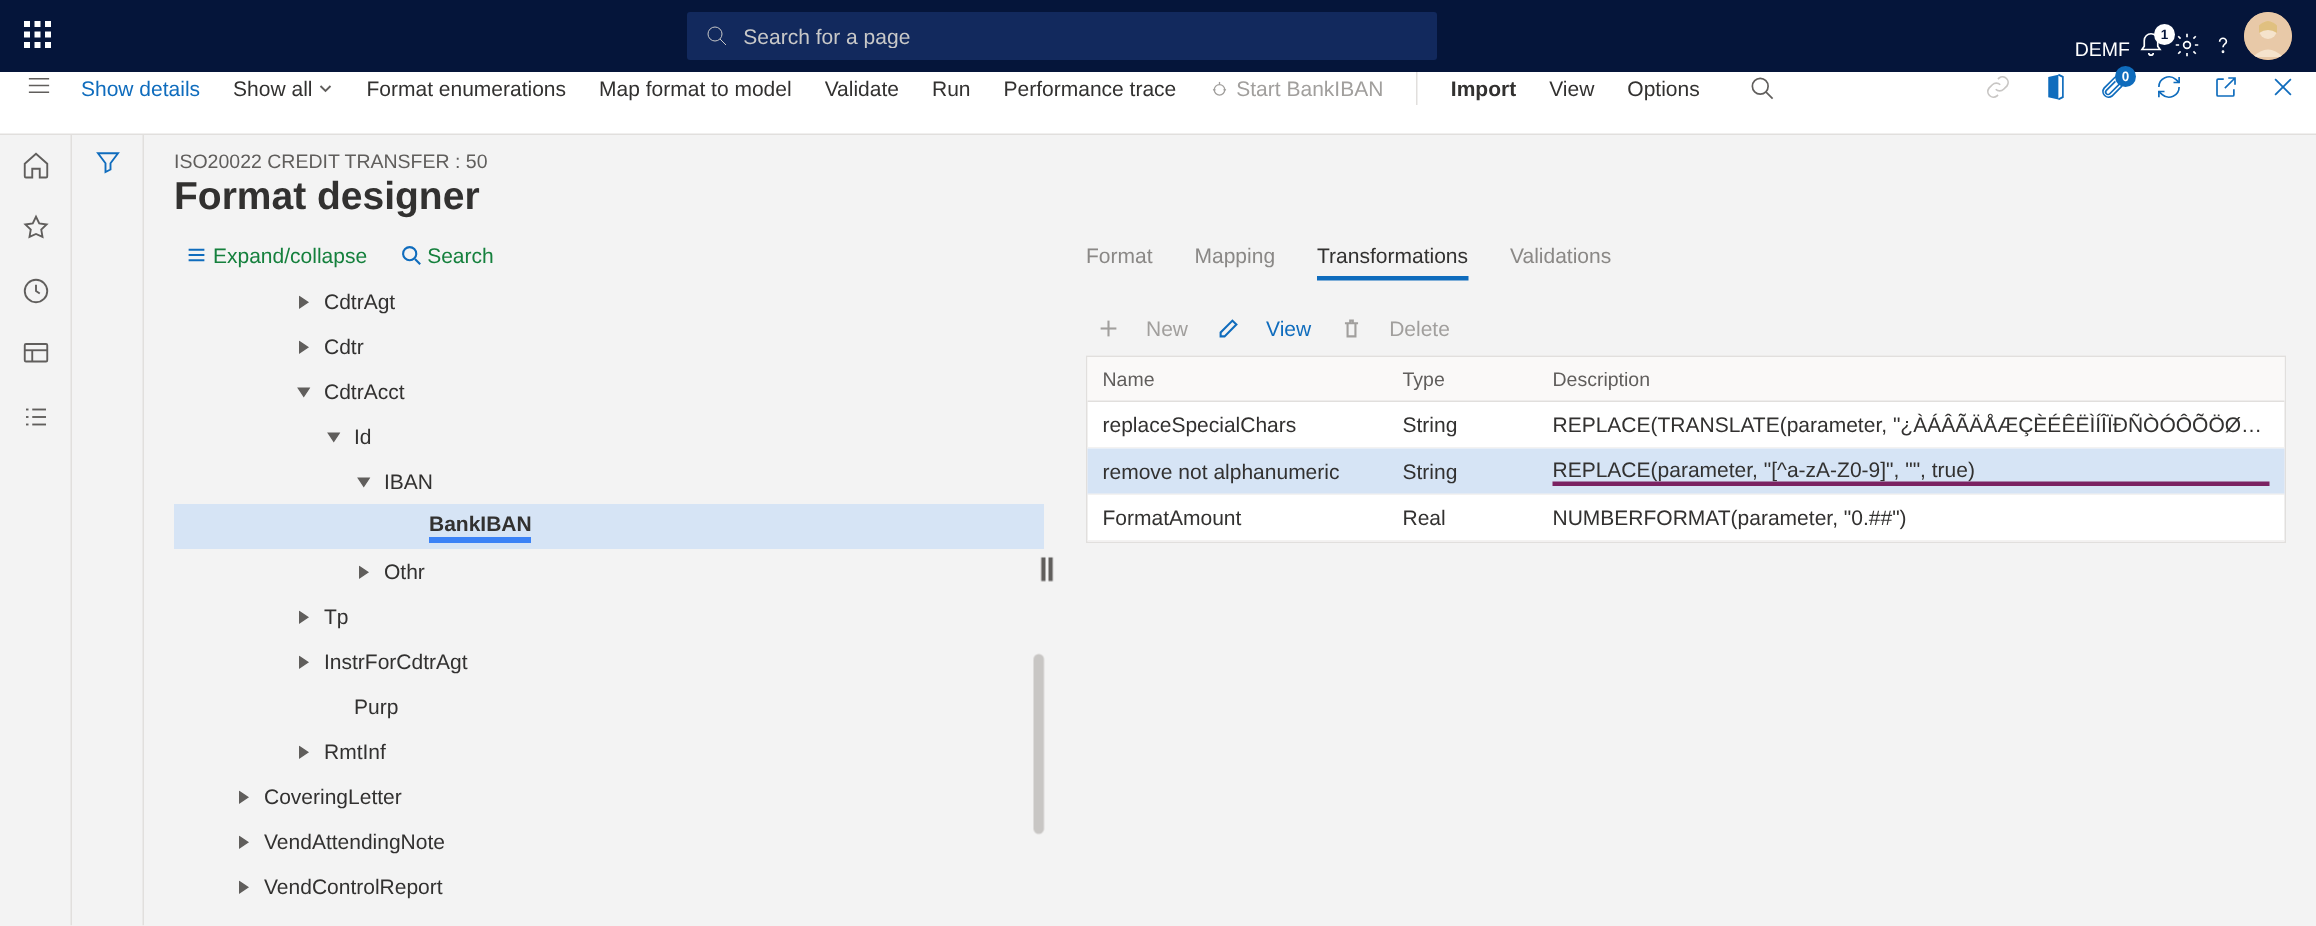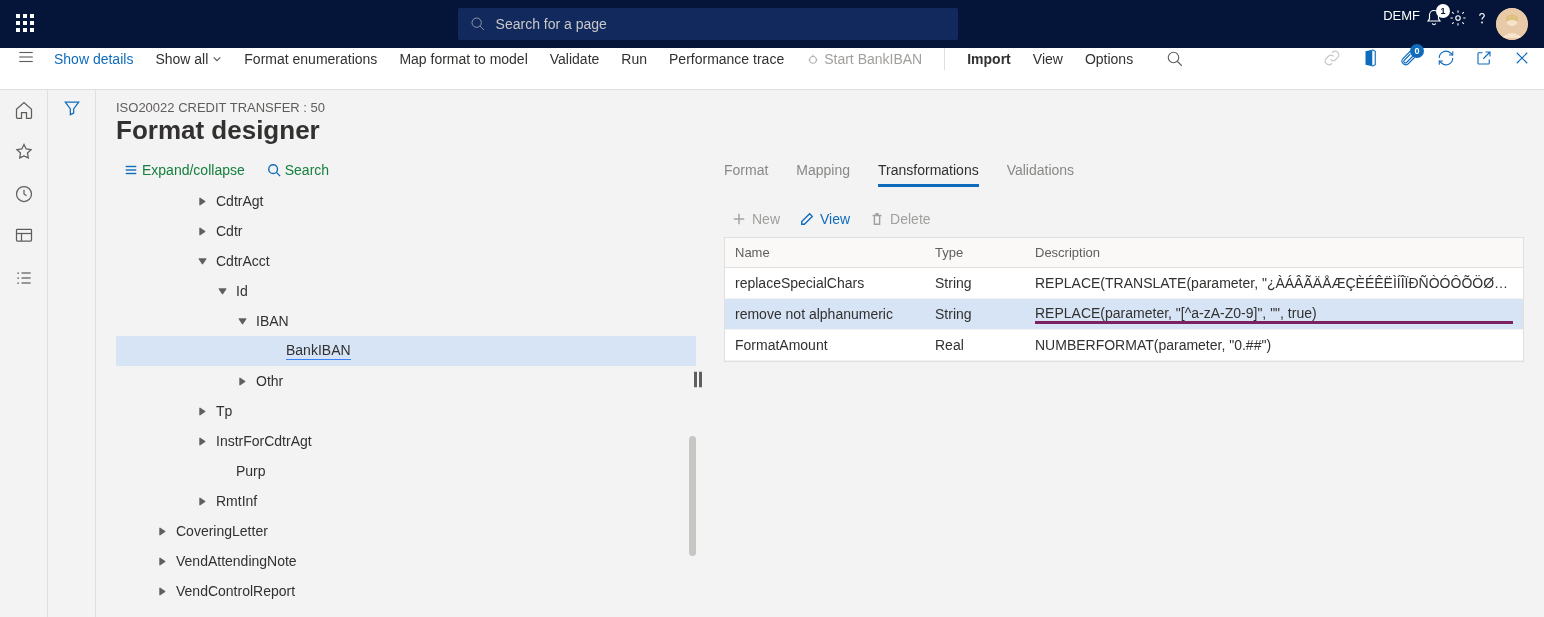--- a/index.html
+++ b/index.html
@@ -8,21 +8,21 @@
   
   .topbar { height: 48px; background: #05153a; color: #fff; display: flex; align-items: center; padding: 0 16px; }
   .waffle { width: 20px; height: 20px; display: grid; grid-template-columns: repeat(3,4px); grid-template-rows: repeat(3,4px); gap:3px; margin-right: 24px; cursor:pointer;}
   .waffle span { background: #fff; width:4px; height:4px;}
   .app-title { font-size: 16px; font-weight: 600; flex: 0 0 auto;}
   .search-container { flex:1; display:flex; justify-content:center;}
   .search-box { width: 500px; height: 32px; background: #12295d; border-radius: 2px; display:flex; align-items:center; padding:0 12px; color:#c8c8c8;}
   .search-box svg { width:16px; height:16px; margin-right:10px; stroke:#c8c8c8; fill:none;}
   .search-box input { background:transparent; border:none; outline:none; color:#fff; font-size:14px; flex:1;}
   .search-box input::placeholder{color:#c8c8c8;}
-  .top-right { display:flex; align-items:flex-start; gap:4px; margin-left:28px;}
+  .top-right { display:flex; align-items:flex-end; gap:4px; margin-left:28px;}
   .top-right .env { font-size:13px; }
   .icon-btn { width:20px; height:20px; position:relative; cursor:pointer; display:flex; align-items:center; justify-content:center;}
   .icon-btn svg { width:18px;height:18px; stroke:#fff; fill:none; stroke-width:1.5;}
   .badge { position:absolute; top:-4px; right:-6px; background:#fff; color:#05153a; border-radius:50%; width:14px; height:14px; font-size:9px; display:flex; align-items:center; justify-content:center; font-weight:600;}
   .avatar { width:32px; height:32px; border-radius:50%; background: radial-gradient(circle at 30% 30%, #f7d9b7, #d8a06f); overflow:hidden; display:flex; align-items:center; justify-content:center;}
   .avatar svg{width:32px;height:32px;}
 
   
   .cmdbar { height:42px; background:#fff; border-bottom:1px solid #e1dfdd; display:flex; align-items:flex-start; padding:0 12px; position:relative;}
   .hamburger { width:28px; display:flex; align-items:center; justify-content:center; margin-right:14px; cursor:pointer;}
@@ -59,32 +59,32 @@
   .pane-tools { display:flex; gap:22px; padding:6px 0 8px 8px;}
   .pane-tools .cmd-item{color:#15803d;}
   .pane-tools svg{width:14px;height:14px;stroke:#0f6cbd;fill:none;stroke-width:1.6;}
 
   .tree { flex:1; overflow:auto; font-size:14px; position:relative;}
   .node-row { height:30px; display:flex; align-items:center; gap:8px; cursor:pointer;}
   .twist { width:12px; height:12px; display:flex; align-items:center; justify-content:center;}
   .twist svg{width:9px;height:9px;stroke:#605e5c;fill:#605e5c;}
   .node-label {}
   .sel { background:#d6e4f5;}
-  .sel .node-label { border-bottom:1px solid #3b82f6; padding-bottom:1px;}
+  .sel .node-label { border-bottom:4px solid #3b82f6; padding-bottom:1px;font-weight:bold;}
   .splitter { position:absolute; right:-6px; top:50%; transform:translateY(-50%);}
   .splitter svg{width:8px;height:16px;fill:#605e5c;}
   .scrollthumb { position:absolute; right:0; top:280px; width:7px; height:120px; background:#c8c6c4; border-radius:4px;}
 
   
   .right-pane { flex:1; padding-left:28px; display:flex; flex-direction:column;}
   .tabs { display:flex; gap:28px; padding-bottom:6px;}
   .tab { font-size:14px; color:#8a8886; cursor:pointer; padding:6px 0;}
   .tab.active { color:#323130; border-bottom:3px solid #0f6cbd; font-weight:400;}
   .trans-tools { display:flex; gap:20px; padding:18px 0 10px 8px; align-items:center;}
-  .tool { display:flex; align-items:center; gap:6px; font-size:14px;}
+  .tool { display:flex; align-items:center; gap:18px; font-size:14px;}
   .tool.disabled{color:#a19f9d;}
   .tool.link{color:#0f6cbd;}
   .tool svg{width:14px;height:14px;stroke:currentColor; fill:none; stroke-width:1.6;}
 
   .table { border:1px solid #e1dfdd; background:#fff;}
   .thead, .trow { display:grid; grid-template-columns: 200px 100px 1fr; align-items:center;}
   .thead { height:30px; background:#faf9f8; border-bottom:1px solid #e1dfdd; font-size:13px; color:#605e5c; padding:0 10px;}
   .trow { height:31px; border-bottom:1px solid #f3f2f1; padding:0 10px; font-size:14px;}
   .trow.selected { background:#d6e4f5;}
   .trow.selected .desc-cell { border-bottom:3px solid #7b2262; display:inline-block;}

